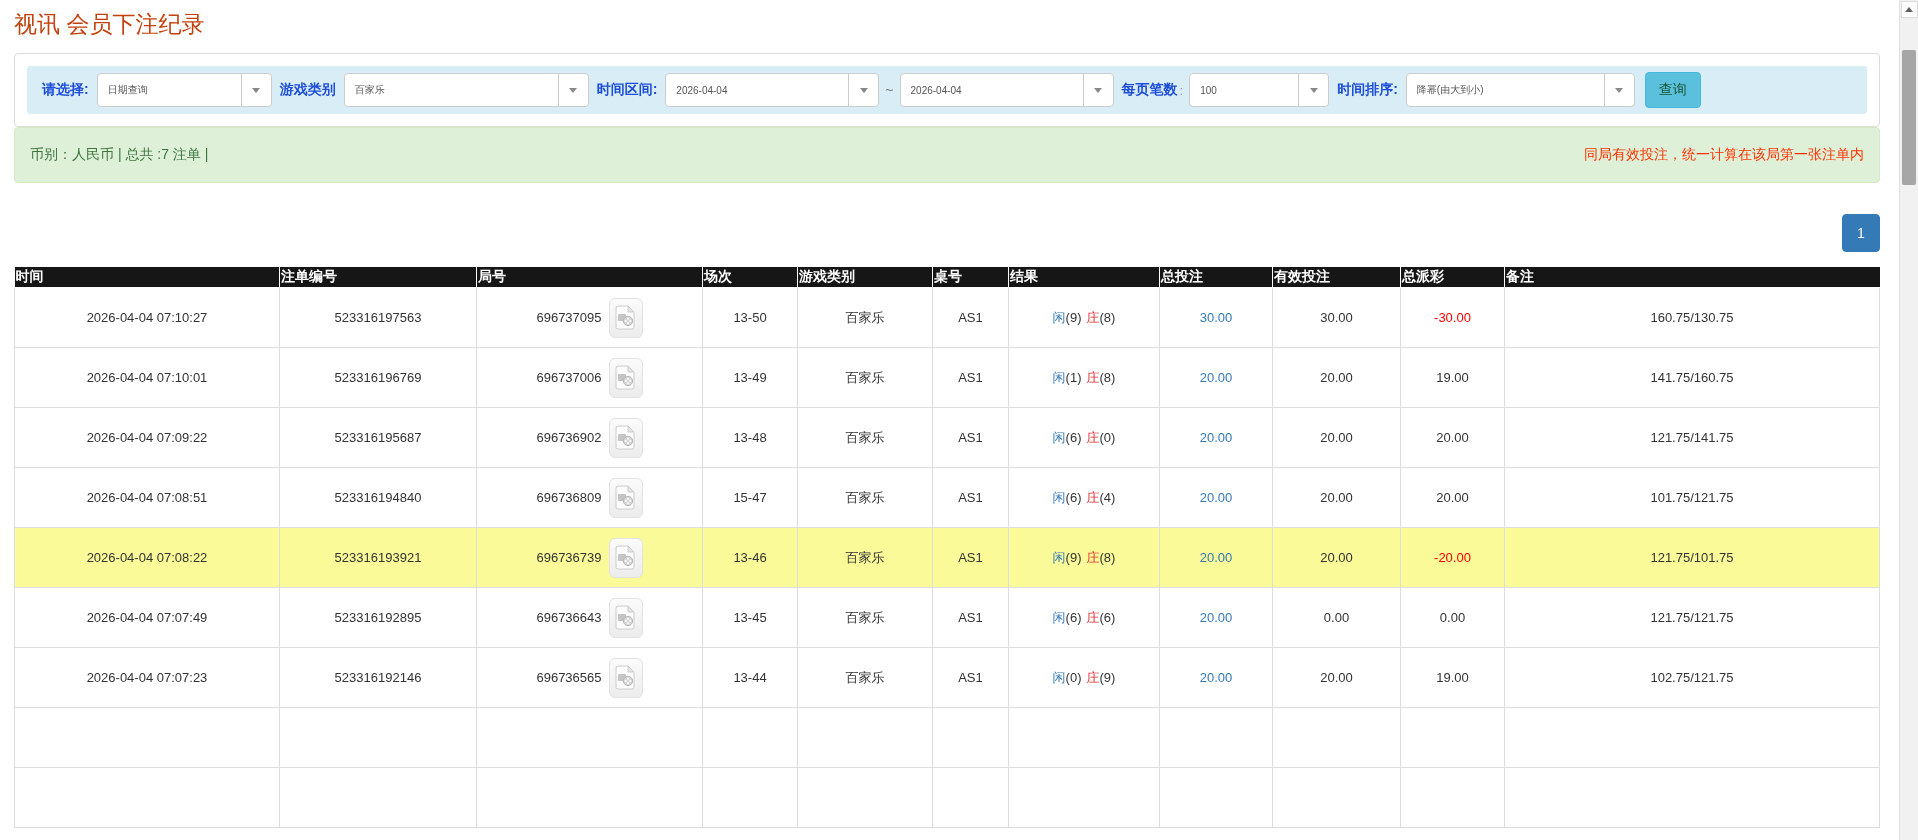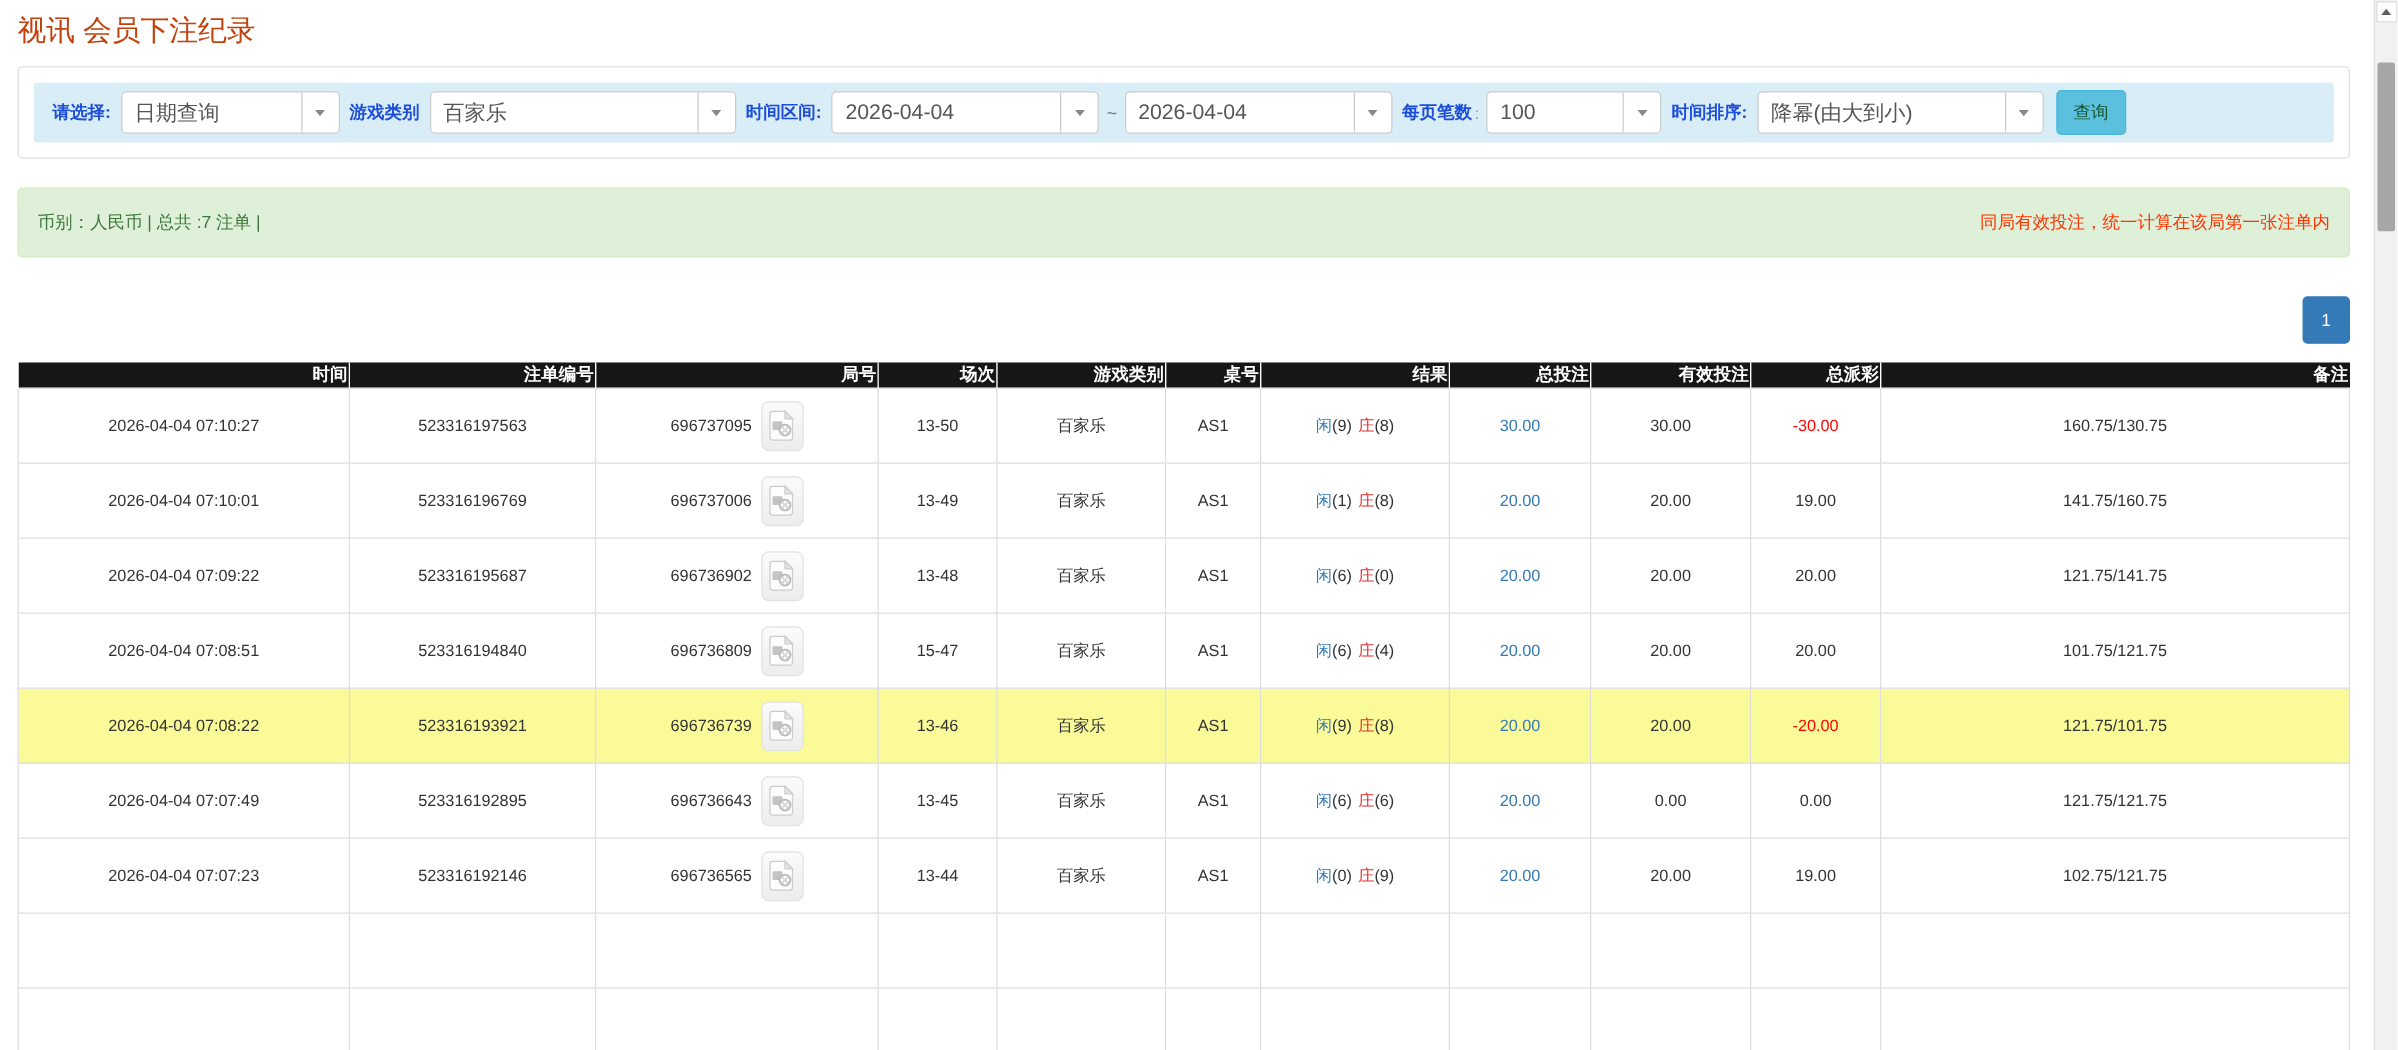--- a/index.html
+++ b/index.html
@@ -11,39 +11,39 @@
   .content { position:absolute; left:14px; right:38px; top:0; }
 
   .page-title { font-size:23px; font-weight:400; color:#c2410c; margin:9px 0 13px 0; }
 
   
   .filter-panel { border:1px solid #ddd; border-radius:4px; background:#fff; padding:12px; }
   .filter-bar { background:#d9edf7; border-radius:3px; padding:6px 7px; display:flex; align-items:center; }
   .flabel { color:#1d4ed8; font-weight:bold; font-size:14px; margin:0 8px; white-space:nowrap; }
   .gray-colon { color:#999; font-size:13px; margin-right:6px; }
   .combo { background:#fff; border:1px solid #ccc; border-radius:4px; height:34px; display:flex; align-items:center; cursor:pointer; flex:none; }
-  .combo-text { padding:0 10px; font-size:17px; color:#555; flex:1; text-align:left; white-space:nowrap; overflow:hidden; }
+  .combo-text { padding:0 10px; font-size:10px; color:#555; flex:1; text-align:left; white-space:nowrap; overflow:hidden; }
   .combo-caret-box { width:30px; align-self:stretch; border-left:1px solid #ccc; display:flex; align-items:center; justify-content:center; }
   .caret { width:0; height:0; border-left:4px solid transparent; border-right:4px solid transparent; border-top:5px solid #888; }
   .w-type { width:175px; } .w-game { width:245px; } .w-date { width:214px; } .w-size { width:140px; } .w-sort { width:229px; }
   .tilde { color:#777; font-size:14px; margin:0 6px; }
   .search-btn { margin-left:10px; background:#5bc0de; border:1px solid #46b8da; color:#14532d; font-size:14px; padding:0 13px; height:36px; border-radius:4px; cursor:pointer; }
 
   
-  .summary-bar { margin-top:23px; background:#dff0d8; border:1px solid #d6e9c6; border-radius:4px; height:56px; padding:0 15px; display:flex; align-items:center; justify-content:space-between; font-size:14px; }
+  .summary-bar { background:#dff0d8; border:1px solid #d6e9c6; border-radius:4px; height:56px; padding:0 15px; display:flex; align-items:center; justify-content:space-between; font-size:14px; }
   .summary-left { color:#3c763d; }
   .summary-right { color:#ff3300; }
 
   
   .pagination { display:flex; justify-content:flex-end; margin:31px 0 15px 0; }
   .page-btn { min-width:38px; height:38px; background:#337ab7; border:1px solid #337ab7; color:#fff; font-size:14px; border-radius:4px; cursor:pointer; }
 
   
   table.records { width:100%; border-collapse:collapse; table-layout:fixed; font-size:13px; color:#333; }
-  table.records thead th { background:#161616; color:#fff; font-size:14px; font-weight:bold; height:17px; border-right:1px solid #fff; border-bottom:1px solid #fff; text-align:right; }
+  table.records thead th { background:#161616; color:#fff; font-size:14px; font-weight:bold; height:17px; border-right:1px solid #fff; border-bottom:1px solid #fff; text-align:left; }
   table.records thead th:last-child { border-right:none; }
   table.records tbody td { border:1px solid #ddd; height:60px; text-align:center; background:#fff; }
   tr.highlight td { background:#fafa99 !important; }
   .bet-link { color:#337ab7; text-decoration:none; cursor:pointer; }
   .neg { color:#ff0000; }
   .player { color:#337ab7; }
   .banker { color:#e03131; margin-left:5px; }
   .score { color:#333; }
   .round-wrap { display:inline-flex; align-items:center; justify-content:center; }
   .video-btn { width:34px; height:40px; margin-left:7px; border:1px solid #e2e2e2; border-radius:6px; background:linear-gradient(#fbfbfb,#ececec); display:inline-flex; align-items:center; justify-content:center; cursor:pointer; padding:0; }

